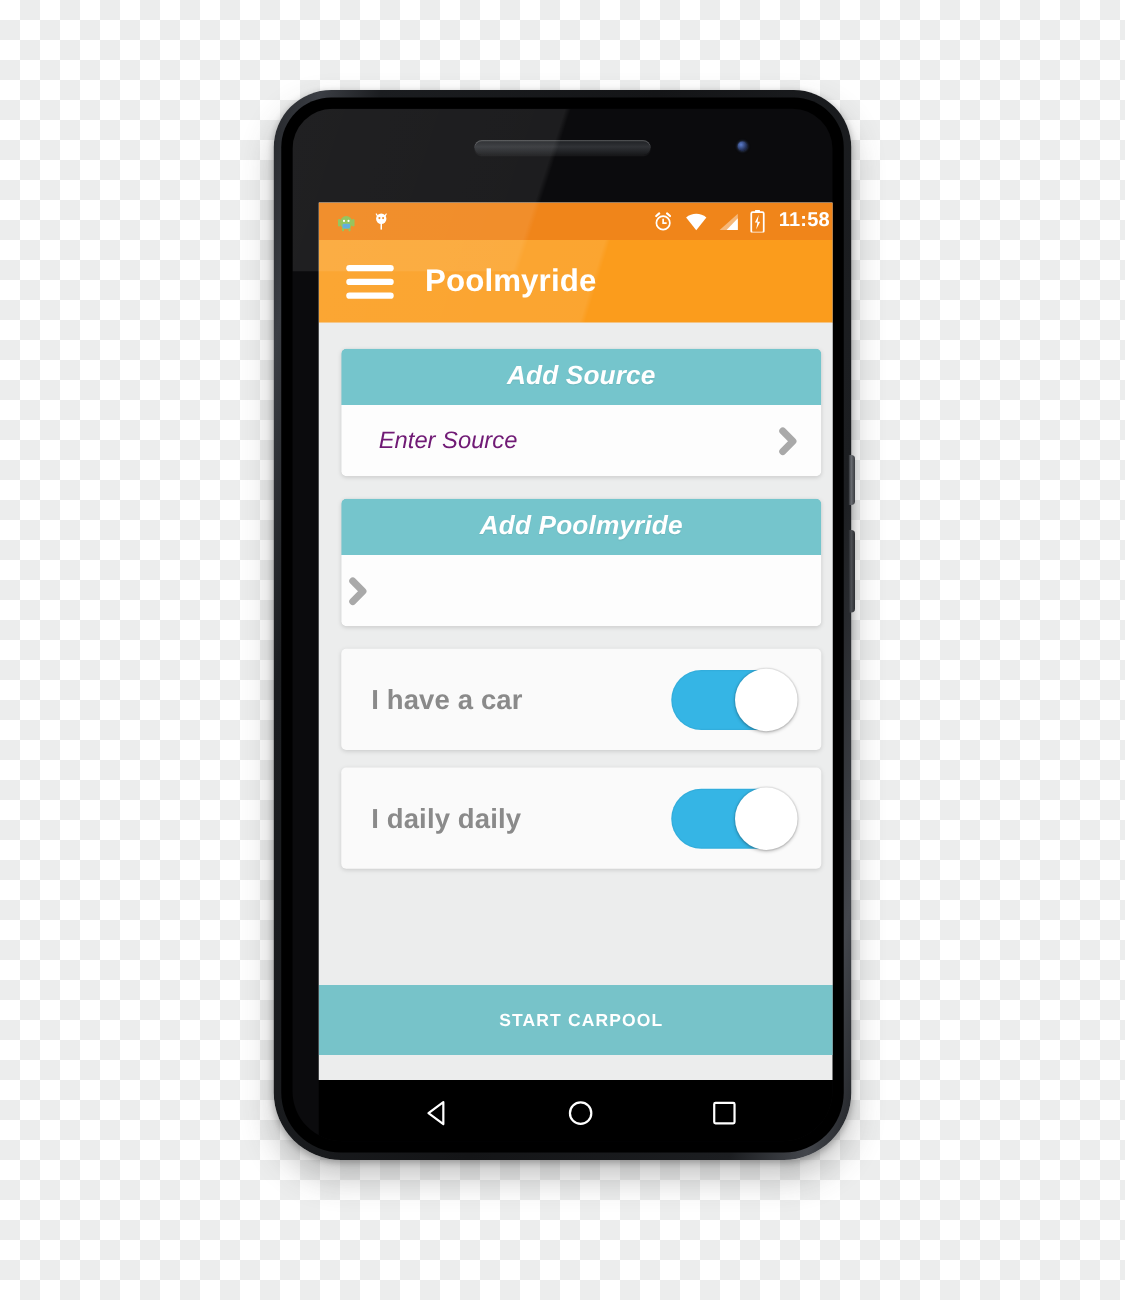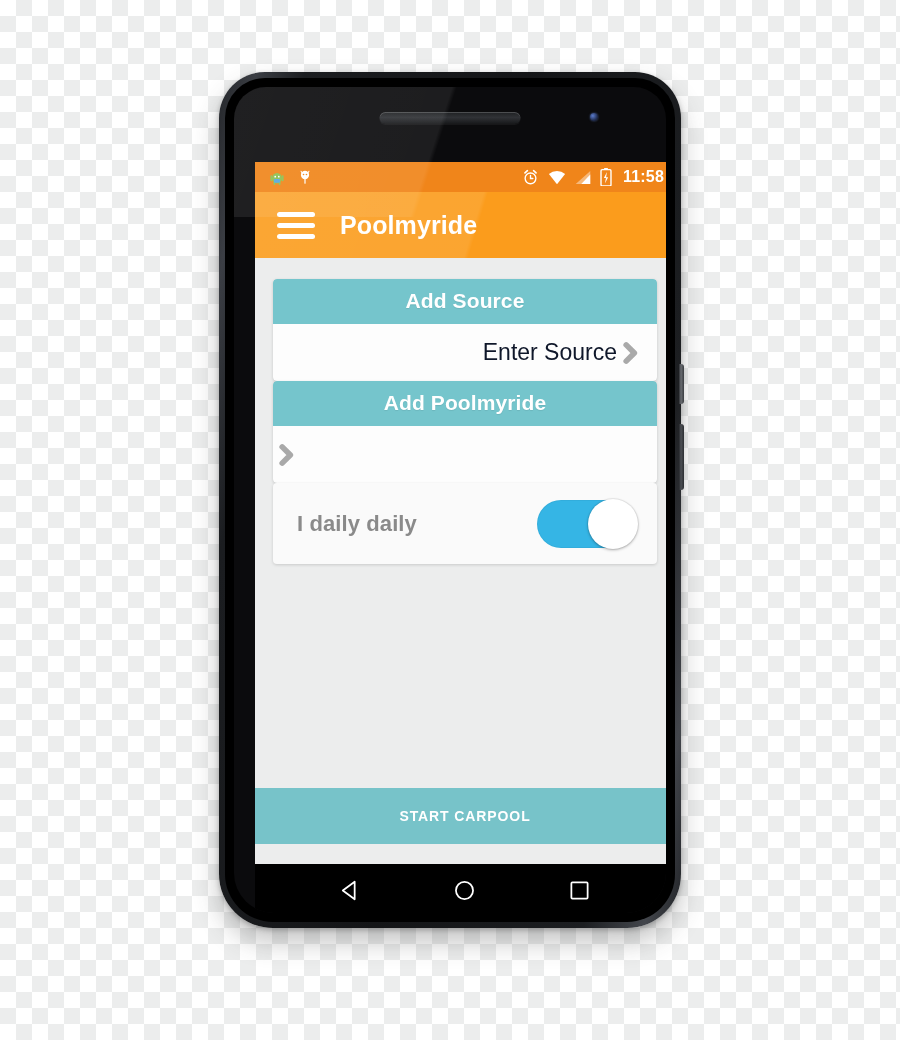--- a/index.html
+++ b/index.html
@@ -212,23 +212,25 @@
   
   #content {
     height: 530px;
     background: #eceded;
     padding: 21px 18px 0 18px;
     box-sizing: border-box;
   }
 
   
   .field-card {
+    margin-bottom: 18px;
     border-radius: 4px;
     overflow: hidden;
     filter: drop-shadow(0 1px 1.5px rgba(0,0,0,0.16));
+    font-style: italic;
   }
   .field-header {
     background: #75c5cc;
     color: #ffffff;
     font-size: 21px;
     font-weight: bold;
     text-align: center;
     padding: 10px 0 11px 0;
     border-radius: 4px 4px 0 0;
     letter-spacing: 0.1px;
@@ -238,23 +240,23 @@
     background: #fdfdfd;
     display: flex;
     align-items: center;
     padding: 0 14px 0 0;
     height: 57px;
     border-radius: 0 0 4px 4px;
     position: relative;
   }
   .field-placeholder {
     flex: 1;
-    text-align: right;
-    color: #0f172a;
-    font-size: 23px;
+    text-align: left;
+    color: #701a75;
+    font-size: 19px;
     padding-left: 30px;
   }
   .chevron-right {
     width: 26px;
     height: 26px;
     flex: 0 0 auto;
   }
 
   
   .toggle-card {
@@ -413,20 +415,26 @@
 
           <div class="field-card">
             <div class="field-header">Add Poolmyride</div>
             <div class="field-body">
               <svg class="chevron-right" viewBox="0 0 24 24">
                 <path d="M8.5 4.5 L16 12 L8.5 19.5" fill="none" stroke="#a9a9a9" stroke-width="5.2" stroke-linecap="round" stroke-linejoin="round"></path>
               </svg>
             </div>
           </div>
 
+          <div class="toggle-card">
+            <div class="toggle-label">I have a car</div>
+            <div class="switch">
+              <div class="knob"></div>
+            </div>
+          </div>
 
           <div class="toggle-card">
             <div class="toggle-label">I daily daily</div>
             <div class="switch">
               <div class="knob"></div>
             </div>
           </div>
 
         </div>
 

